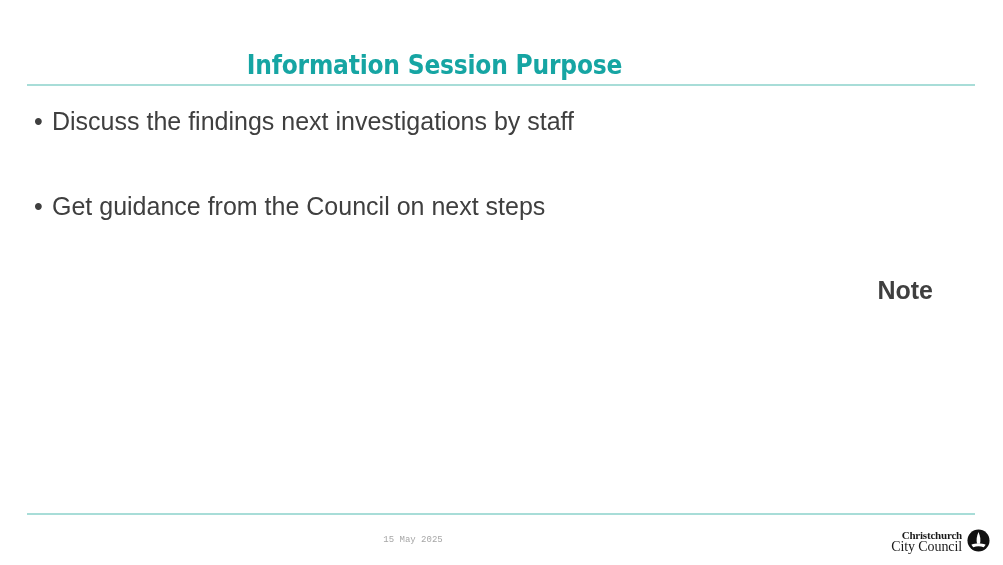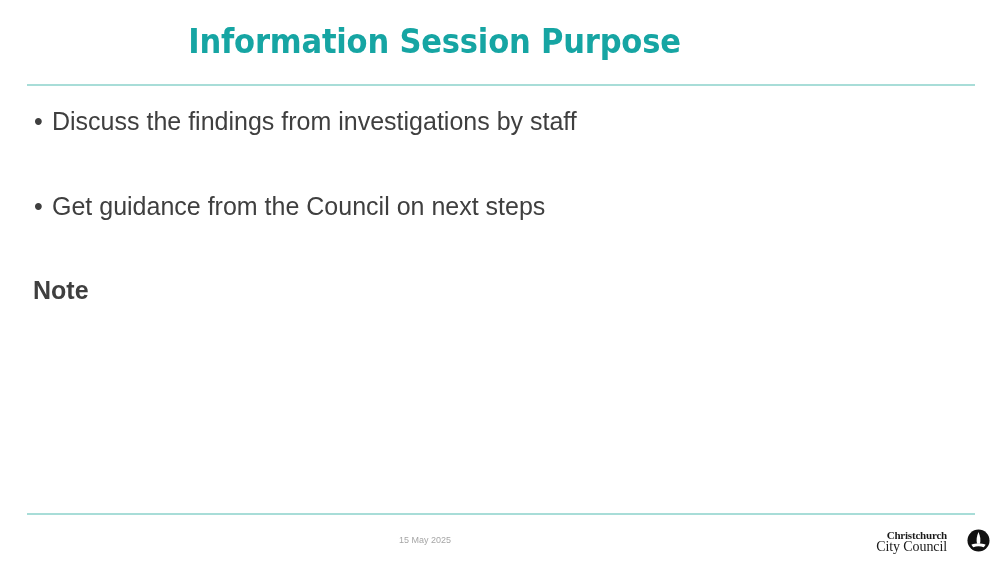--- a/index.html
+++ b/index.html
@@ -20,27 +20,27 @@
     width: 1003px;
     height: 565px;
     background: #ffffff;
     box-sizing: border-box;
   }
 
   
   .slide-title {
     position: absolute;
     left: 0;
-    top: 20px;
+    top: 44px;
     width: 869px;
     text-align: center;
     color: #16a5a3;
     font-family: "DejaVu Sans Condensed", "Liberation Sans Narrow", "Liberation Sans", sans-serif;
     font-weight: bold;
-    font-size: 34px;
+    font-size: 26px;
     line-height: 42px;
     letter-spacing: -0.2px;
     white-space: nowrap;
   }
 
   
   .rule {
     position: absolute;
     left: 27px;
     width: 948px;
@@ -86,51 +86,51 @@
 
   .note-block {
     margin-top: 51px;
   }
   .note-heading {
     color: #3f3f3f;
     font-size: 25px;
     line-height: 32px;
     font-weight: bold;
     font-family: "Liberation Sans", sans-serif;
+    text-align: right;
   }
   .note-body {
     margin-top: 11px;
     width: 836px;
     color: #3f3f3f;
     font-size: 25px;
     line-height: 31px;
     font-family: "Liberation Sans", sans-serif;
   }
 
   
   .footer-date {
     position: absolute;
     left: 0;
     top: 534px;
     width: 826px;
     text-align: center;
     color: #a6a6a6;
     font-size: 9px;
     line-height: 12px;
-    font-family: Liberation Sans, sans-serif;
-    padding-left: 12px;
+    font-family: Liberation Mono, monospace;
   }
 
   .logo {
     position: absolute;
     right: 13px;
     top: 529px;
     display: flex;
     align-items: center;
-    gap: 20px;
+    gap: 5px;
   }
   .logo-words {
     text-align: right;
     font-family: "Liberation Serif", serif;
     color: #1a1a1a;
   }
   .logo-line1 {
     font-size: 11px;
     line-height: 12px;
     font-weight: bold;
@@ -154,21 +154,21 @@
 
   <div class="slide-title">Information Session Purpose</div>
 
   <div class="rule rule-top"></div>
 
   <div class="body-area">
 
     <ul class="bullet-list">
       <li class="bullet-item">
         <span class="dot">•</span>
-        <span>Discuss the findings from investigations by staff</span>
+        <span>Discuss the findings next investigations by staff</span>
       </li>
       <li class="bullet-item">
         <span class="dot">•</span>
         <span>Get guidance from the Council on next steps</span>
       </li>
     </ul>
 
     <div class="note-block">
       <div class="note-heading">Note</div>
     </div>

